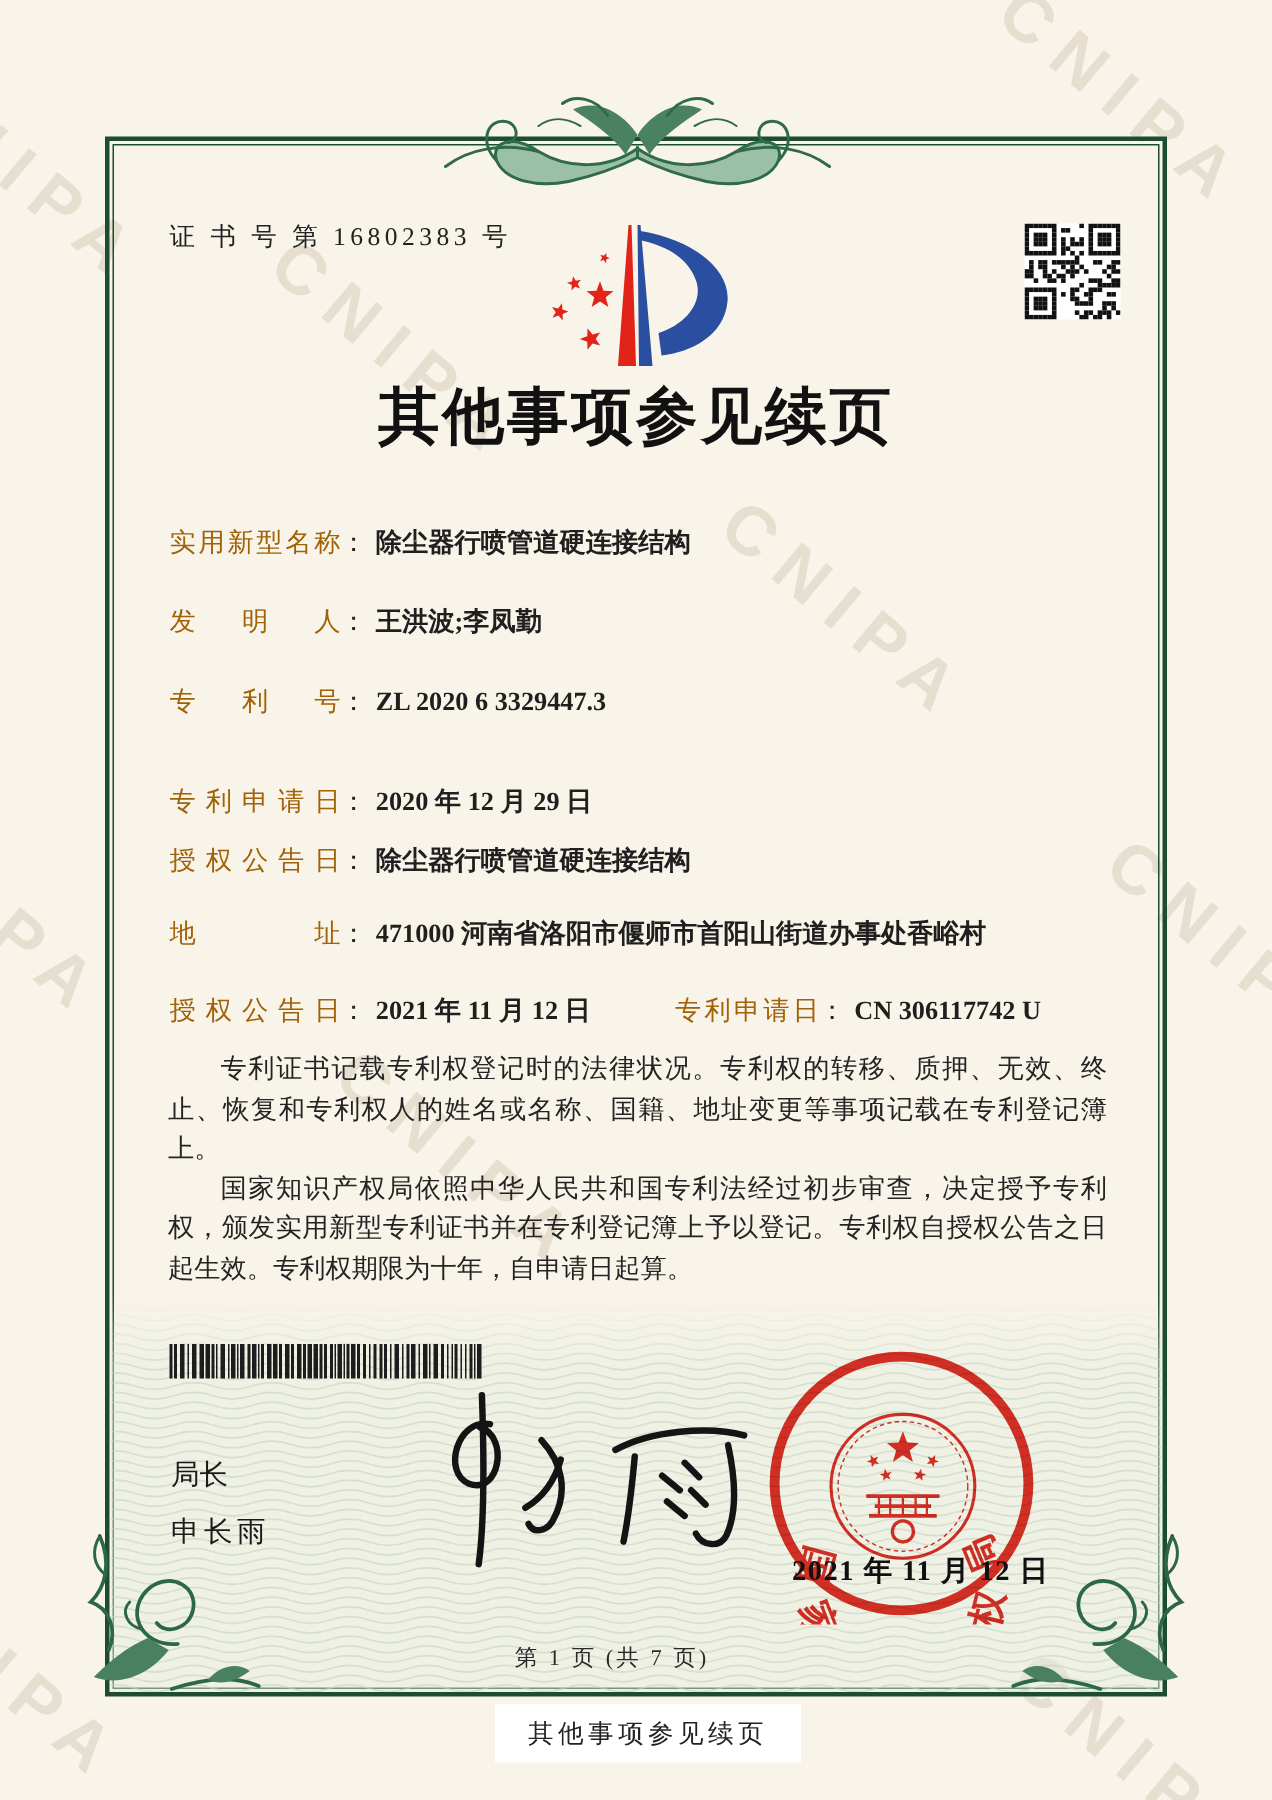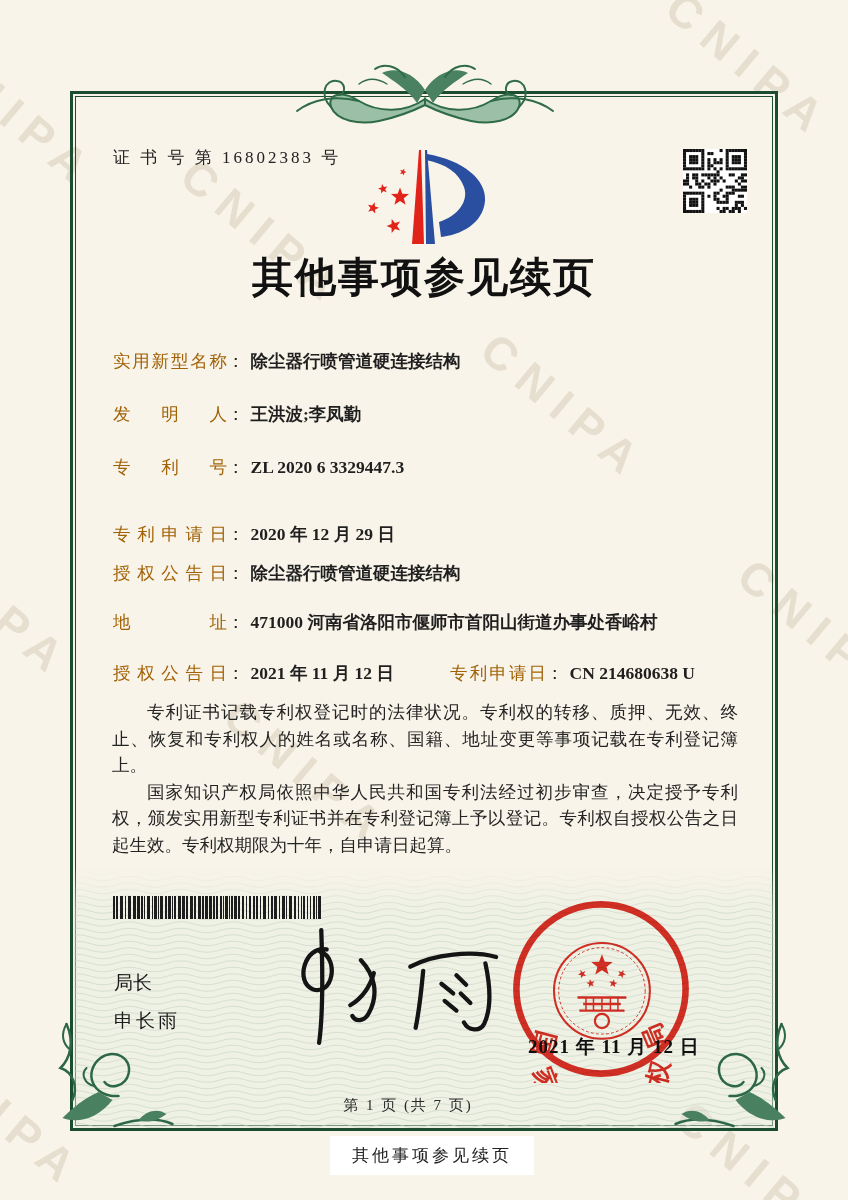--- a/index.html
+++ b/index.html
@@ -418,21 +418,21 @@
   </div>
   <div class="frow" style="top:212px">
     <span class="flabel">授权公告日</span><span class="colon">：</span><span class="fvalue">除尘器行喷管道硬连接结构</span>
   </div>
   <div class="frow" style="top:261px">
     <span class="flabel">地址</span><span class="colon">：</span><span class="fvalue">471000 河南省洛阳市偃师市首阳山街道办事处香峪村</span>
   </div>
   <div class="frow" style="top:312px">
     <span class="flabel">授权公告日</span><span class="colon">：</span><span class="fvalue">2021 年 11 月 12 日</span>
     <span class="pair2">
-      <span class="flabel">专利申请日</span><span class="colon">：</span><span class="fvalue">CN 214680638 U</span>
+      <span class="flabel">专利申请日</span><span class="colon">：</span><span class="fvalue">CN 306117742 U</span>
     </span>
   </div>
 </div>
 
 <div class="paras">
   <p>专利证书记载专利权登记时的法律状况。专利权的转移、质押、无效、终止、恢复和专利权人的姓名或名称、国籍、地址变更等事项记载在专利登记簿上。</p>
   <p>国家知识产权局依照中华人民共和国专利法经过初步审查，决定授予专利权，颁发实用新型专利证书并在专利登记簿上予以登记。专利权自授权公告之日起生效。专利权期限为十年，自申请日起算。</p>
 </div>
 
 <div class="barcode" id="barcode">

